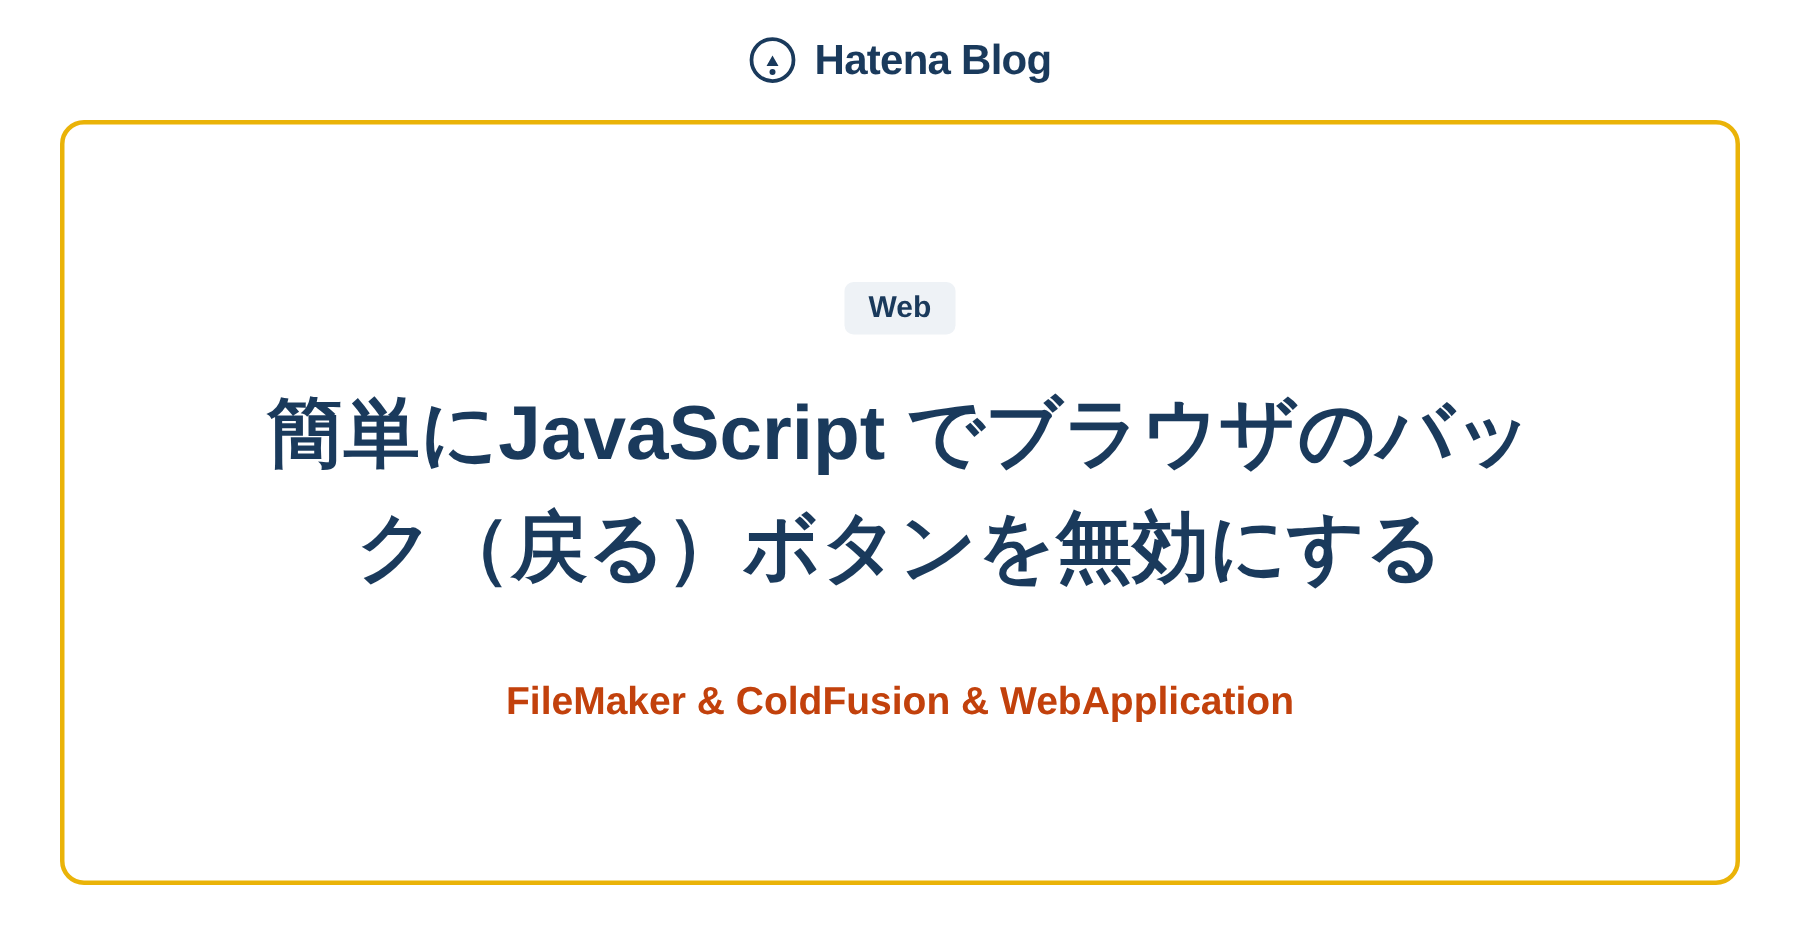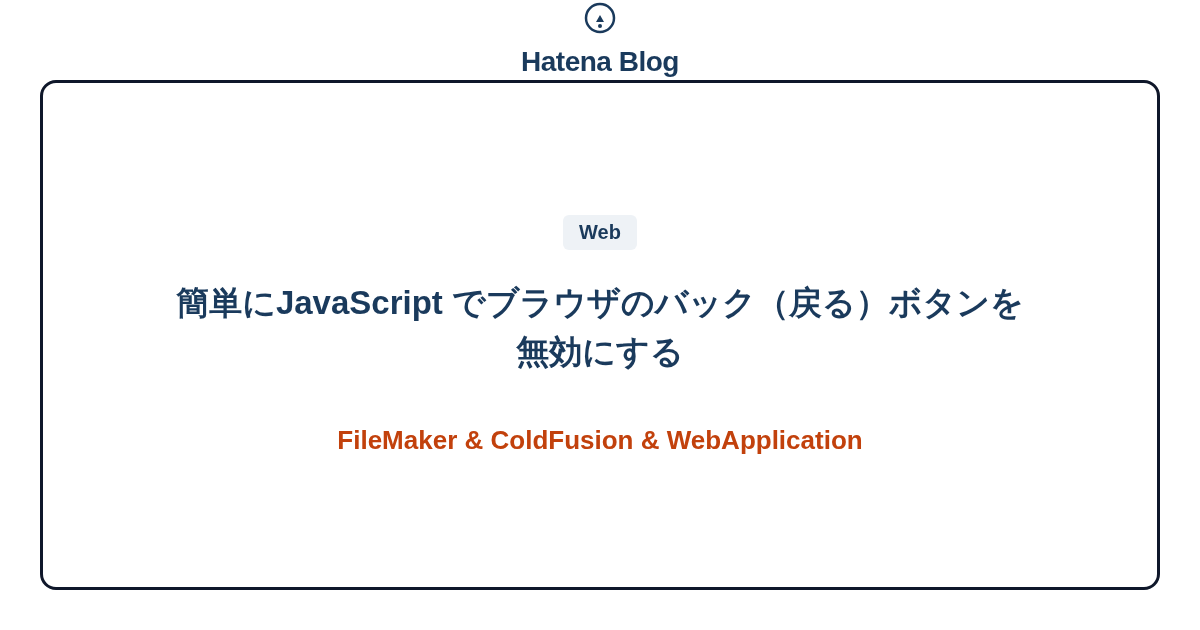--- a/index.html
+++ b/index.html
@@ -15,55 +15,54 @@
       display: flex;
       flex-direction: column;
       overflow: hidden;
     }
     .header {
       height: 80px;
       display: flex;
       align-items: center;
       justify-content: center;
       gap: 12px;
-      flex-direction: column;
     }
     .logo-icon {
       width: 32px;
       height: 32px;
     }
     .logo-text {
       font-size: 28px;
       font-weight: 600;
       color: #1a3a5c;
       letter-spacing: -0.5px;
     }
     .card {
       flex: 1;
       margin: 0 40px 40px 40px;
-      border: 3px solid #0f172a;
+      border: 3px solid #eab308;
       border-radius: 16px;
       display: flex;
       flex-direction: column;
       align-items: center;
       justify-content: center;
       padding: 40px 60px;
       gap: 28px;
     }
     .badge {
       background: #eef2f6;
       color: #1a3a5c;
       font-weight: 700;
       font-size: 20px;
       padding: 6px 16px;
       border-radius: 6px;
     }
     .title {
       color: #1a3a5c;
-      font-size: 33px;
+      font-size: 51px;
       font-weight: 700;
       text-align: center;
       line-height: 1.5;
       max-width: 880px;
     }
     .subtitle {
       color: #c2410c;
       font-size: 26px;
       font-weight: 700;
       text-align: center;

